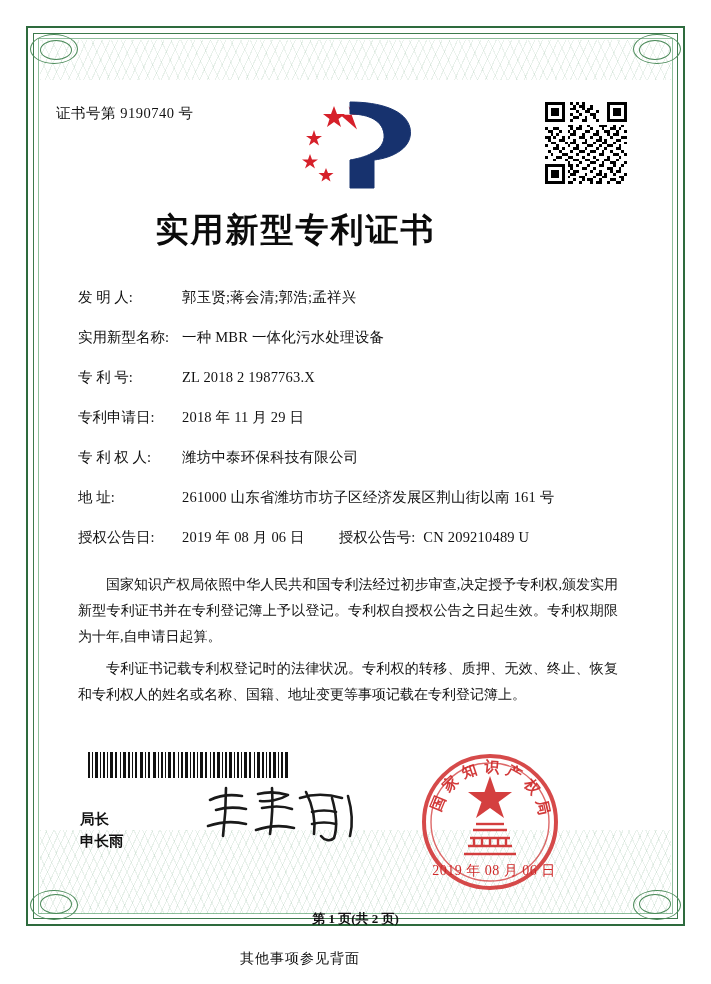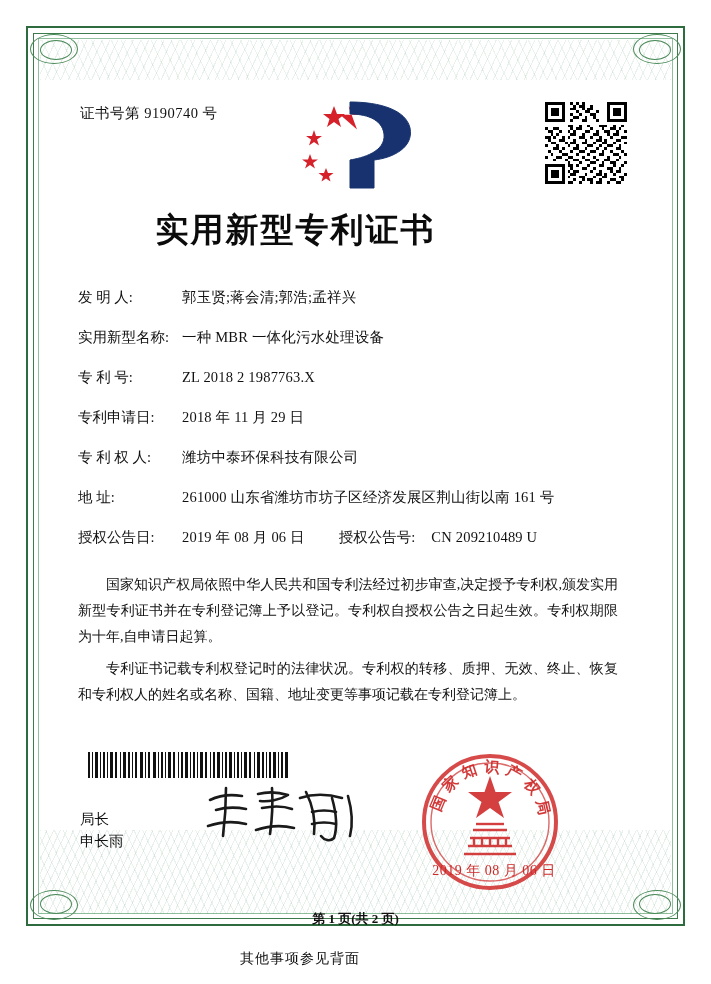--- a/index.html
+++ b/index.html
@@ -91,21 +91,21 @@
     left: 40px; top: 830px;
     width: 631px; height: 84px;
     background:
       repeating-linear-gradient(115deg, rgba(70,140,90,.13) 0 1px, transparent 1px 6px),
       repeating-linear-gradient(65deg, rgba(70,140,90,.11) 0 1px, transparent 1px 8px);
   }
 
   
   .cert-number {
     position: absolute;
-    left: 80px; top: 104px;
+    left: 56px; top: 104px;
     font-size: 14.5px;
     letter-spacing: .5px;
     color: #111;
     white-space: nowrap;
   }
 
   
   .emblem {
     position: absolute;
     left: 288px; top: 96px;
@@ -156,21 +156,21 @@
     justify-content: space-between;
   }
   .field-value {
     letter-spacing: .2px;
   }
   .field-row.dual .field-value {
     margin-right: 34px;
   }
   .field-label2 {
     flex: 0 0 auto;
-    margin-right: 16px;
+    margin-right: 8px;
   }
 
   
   .body-text {
     position: absolute;
     left: 78px; top: 572px;
     width: 556px;
     font-size: 14px;
     line-height: 26px;
     color: #111;
@@ -188,20 +188,21 @@
     width: 200px; height: 26px;
   }
 
   
   .sig-label {
     position: absolute;
     left: 80px; top: 808px;
     font-size: 14.5px;
     line-height: 22px;
     color: #111;
+    font-weight: bold;
   }
   .sig-script {
     position: absolute;
     left: 200px; top: 782px;
     width: 170px; height: 64px;
   }
 
   
   .seal {
     position: absolute;

